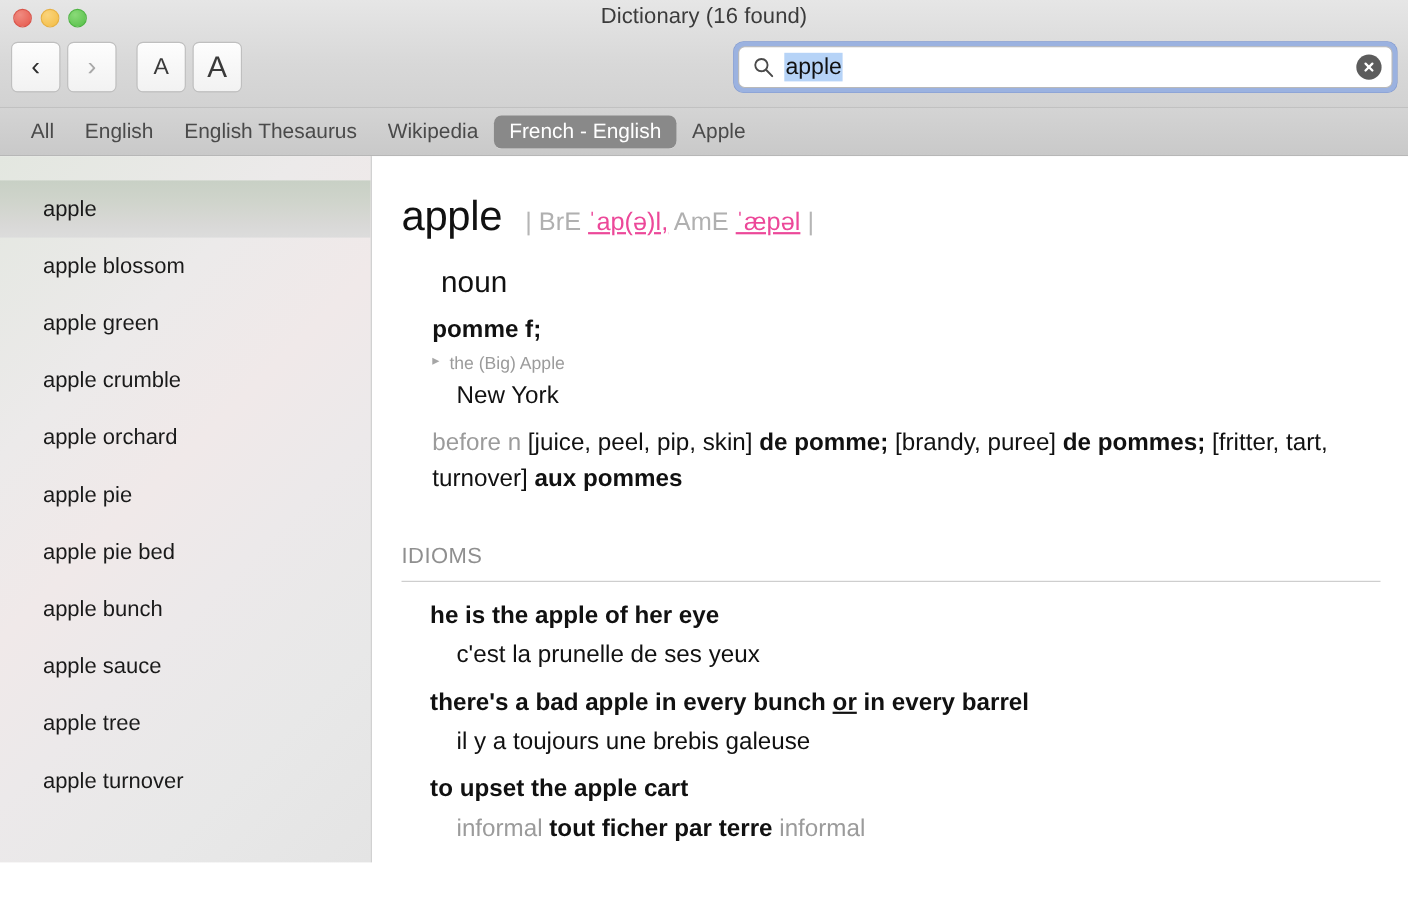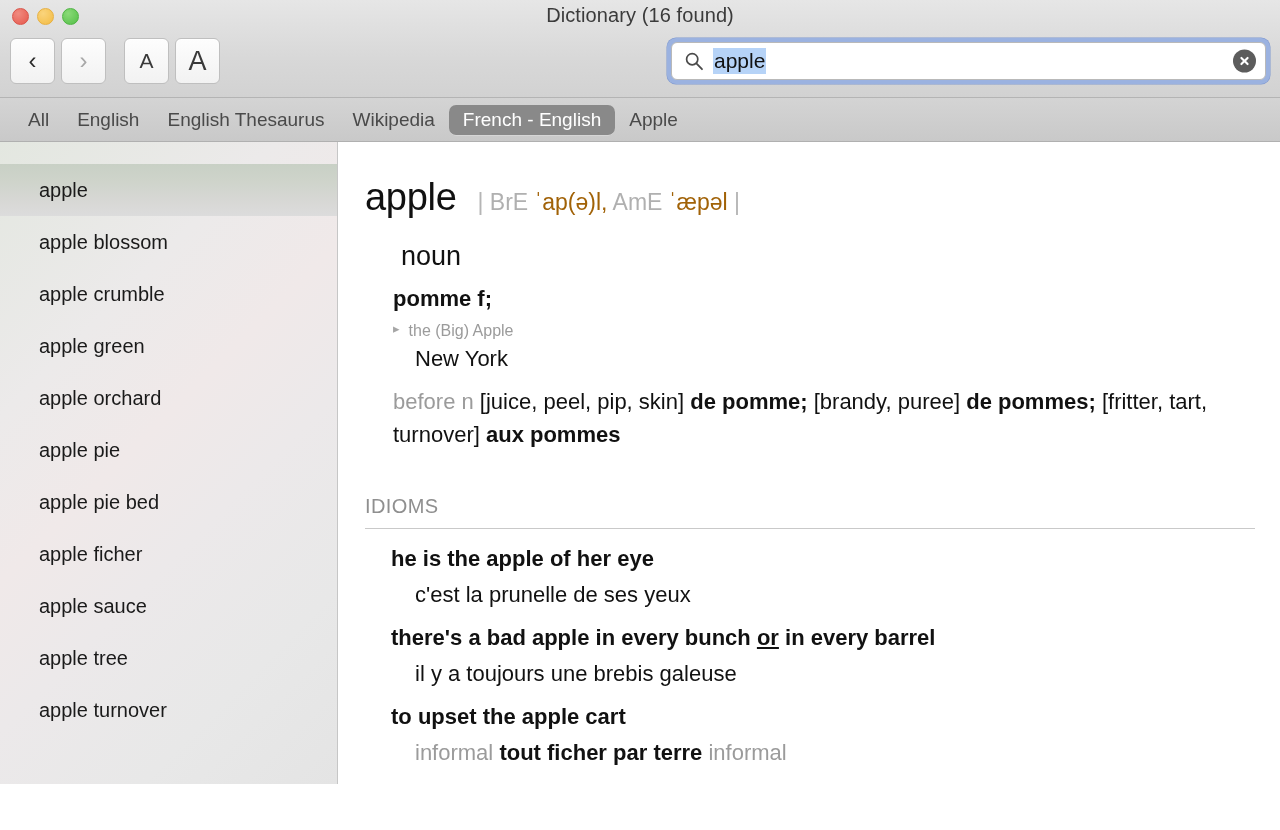--- a/index.html
+++ b/index.html
@@ -127,21 +127,21 @@
     background: #ffffff;
     padding: 34px 28px 0 27px;
     overflow: hidden;
   }
 
   .headline { display: flex; align-items: baseline; }
   .headword { font-size: 38px; font-weight: 400; color: #111; letter-spacing: -0.3px; }
   .pron { font-size: 23px; margin-left: 21px; color: #232323; }
   .pron .pipe { color: #b5b5b5; }
   .pron .lang { color: #b0b0b0; }
-  .pron .ipa { color: #a16207; }
+  .pron .ipa { color: #ec4899; text-decoration: underline; }
 
   .pos { font-size: 27px; color: #111; margin-top: 22px; margin-left: 36px; }
 
   .sense { margin-top: 14px; padding-left: 28px; }
   .trans-main { font-size: 22px; font-weight: bold; color: #111; }
   .example-row { display: flex; align-items: baseline; margin-top: 10px; }
   .tri { color: #a6a6a6; font-size: 13px; margin-right: 9px; line-height: 1; position: relative; top: -3px; }
   .ex-src { font-size: 16px; color: #9b9b9b; }
   .ex-tgt { font-size: 22px; color: #111; margin-top: 6px; padding-left: 22px; }
 
@@ -221,26 +221,26 @@
     <div class="tab active">French - English</div>
     <div class="tab">Apple</div>
   </div>
 
   <div class="body-split">
 
     <div class="sidebar">
       <div class="sidebar-top-strip"></div>
       <div class="sb-item selected">apple</div>
       <div class="sb-item">apple blossom</div>
+      <div class="sb-item">apple green</div>
       <div class="sb-item">apple crumble</div>
-      <div class="sb-item">apple green</div>
       <div class="sb-item">apple orchard</div>
       <div class="sb-item">apple pie</div>
       <div class="sb-item">apple pie bed</div>
-      <div class="sb-item">apple ficher</div>
+      <div class="sb-item">apple bunch</div>
       <div class="sb-item">apple sauce</div>
       <div class="sb-item">apple tree</div>
       <div class="sb-item">apple turnover</div>
 
     </div>
 
     <div class="content">
 
       <div class="headline">
         <span class="headword">apple</span>

